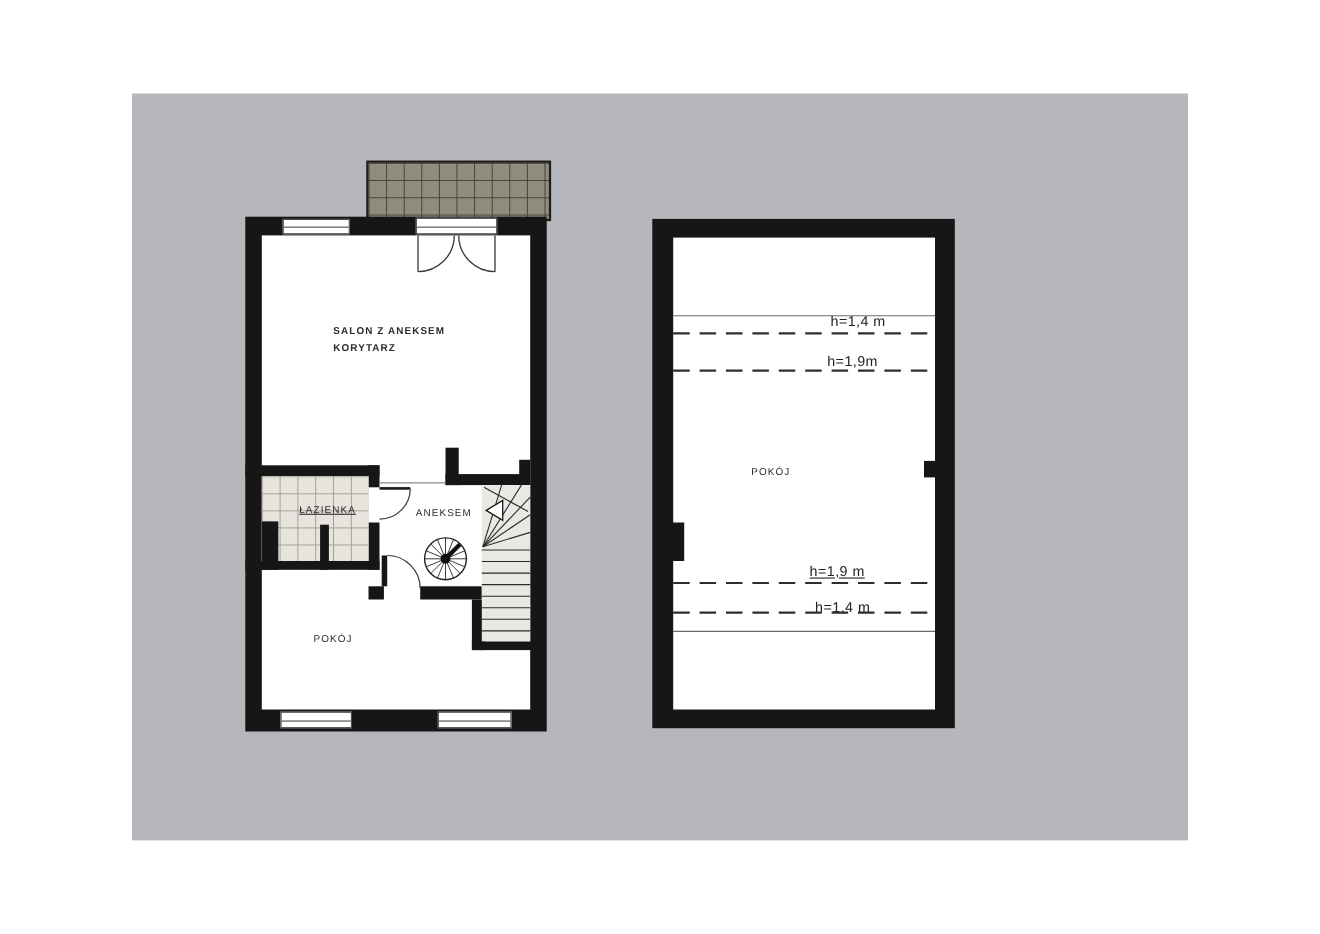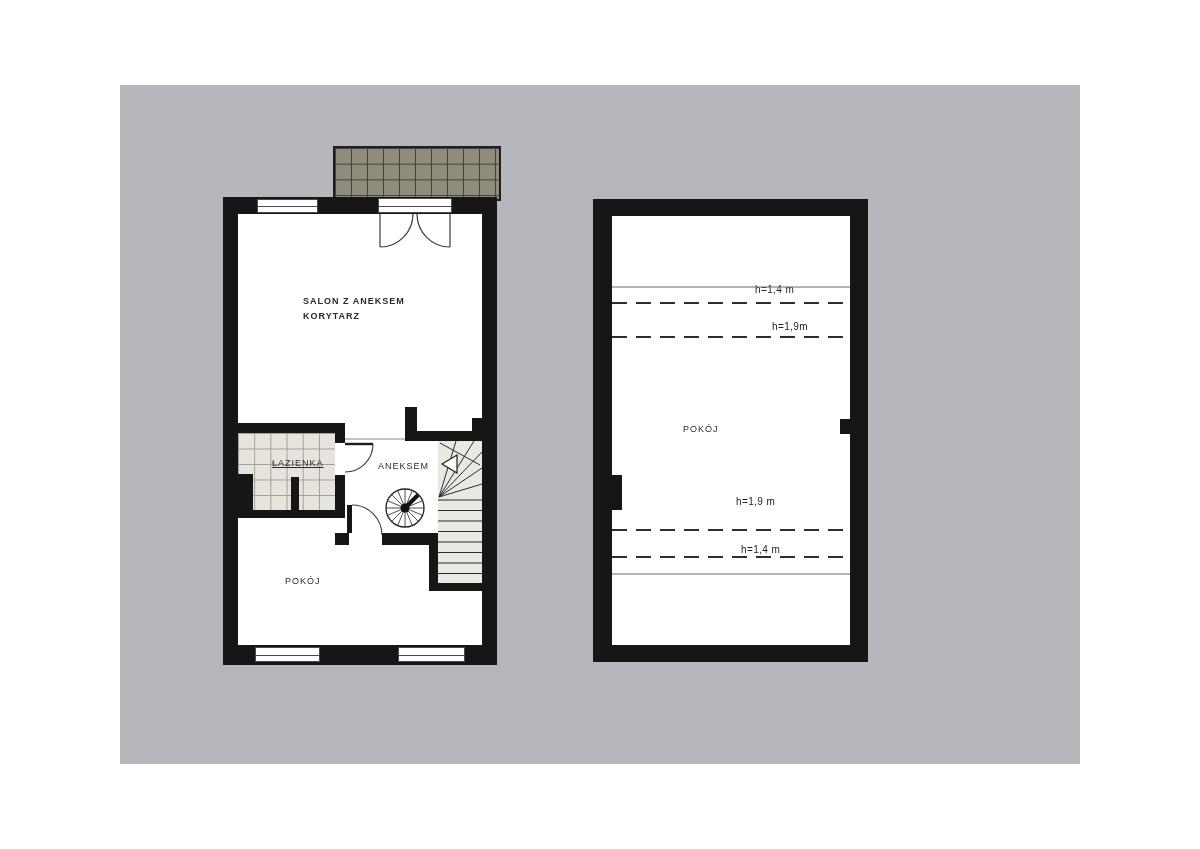--- a/index.html
+++ b/index.html
@@ -3,21 +3,21 @@
 <meta charset="utf-8">
 <style>
   html,body{margin:0;padding:0;background:#ffffff;}
   #scene{position:relative;width:1200px;height:849px;background:#ffffff;overflow:hidden;
          font-family:"Liberation Sans","DejaVu Sans",sans-serif;}
   .abs{position:absolute;}
   #page-bg{left:120px;top:85px;width:960px;height:679px;}
   .wall{background:#161616;}
   .white{background:#ffffff;}
   .lbl{position:absolute;font-size:9px;letter-spacing:1px;color:#2a2a2a;white-space:nowrap;}
-  .hlbl{position:absolute;font-size:10px;letter-spacing:0.4px;color:#222;white-space:nowrap;}
+  .hlbl{position:absolute;font-size:13px;letter-spacing:0.4px;color:#222;white-space:nowrap;}
   .salon-lbl{line-height:14.5px;font-weight:bold;}
   .win{position:absolute;background:#ffffff;border:1px solid #4a4a4a;}
   .win .mid{position:absolute;left:0;top:50%;width:100%;height:1px;background:#4a4a4a;}
   #terrace{left:333px;top:146px;width:164px;height:51px;background-color:#8f8c7d;
     border:2px solid #1e1e1e;
     background-image:linear-gradient(#43423c 1px,transparent 1px),
                      linear-gradient(90deg,#43423c 1px,transparent 1px);
     background-size:16px 15.7px;}
   #bath-tiles{left:238px;top:433px;width:97px;height:77px;background-color:#e7e4dd;
     background-image:linear-gradient(#a39f94 1px,transparent 1px),
@@ -83,22 +83,22 @@
 
   <div>
     <div class="abs wall" style="left:593px;top:199px;width:275px;height:463px;"></div>
     <div class="abs white" style="left:612px;top:216px;width:238px;height:429px;"></div>
     <div class="abs wall" style="left:840px;top:419px;width:12px;height:15px;"></div>
     <div class="abs wall" style="left:610px;top:475px;width:12px;height:35px;"></div>
 
     <div class="lbl" style="left:683px;top:424px;">POKÓJ</div>
 
     <div class="hlbl" style="left:755px;top:284px;">h=1,4 m</div>
-    <div class="hlbl" style="left:772px;top:321px;">h=1,9m</div>
-    <div class="hlbl" style="left:736px;top:496px;">h=1,9 m</div>
+    <div class="hlbl" style="left:752px;top:321px;">h=1,9m</div>
+    <div class="hlbl" style="left:736px;top:512px;text-decoration:underline;">h=1,9 m</div>
     <div class="hlbl" style="left:741px;top:544px;">h=1,4 m</div>
   </div>
 
   <svg width="1200" height="849" viewBox="0 0 1200 849">
 
     <g stroke="#3a3a3a" stroke-width="1.2" fill="none">
       <line x1="380" y1="214" x2="380" y2="247"></line>
       <line x1="450" y1="214" x2="450" y2="247"></line>
       <path d="M 380 247 A 33 33 0 0 0 413 214"></path>
       <path d="M 450 247 A 33 33 0 0 1 417 214"></path>

